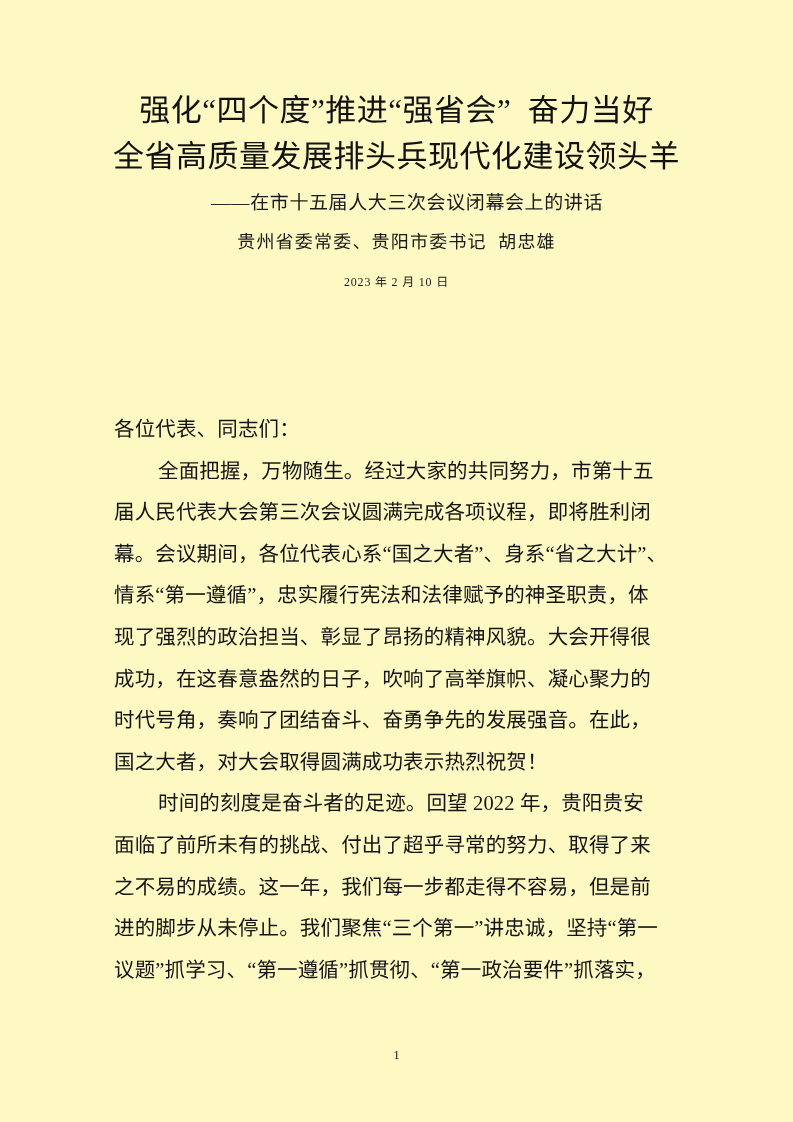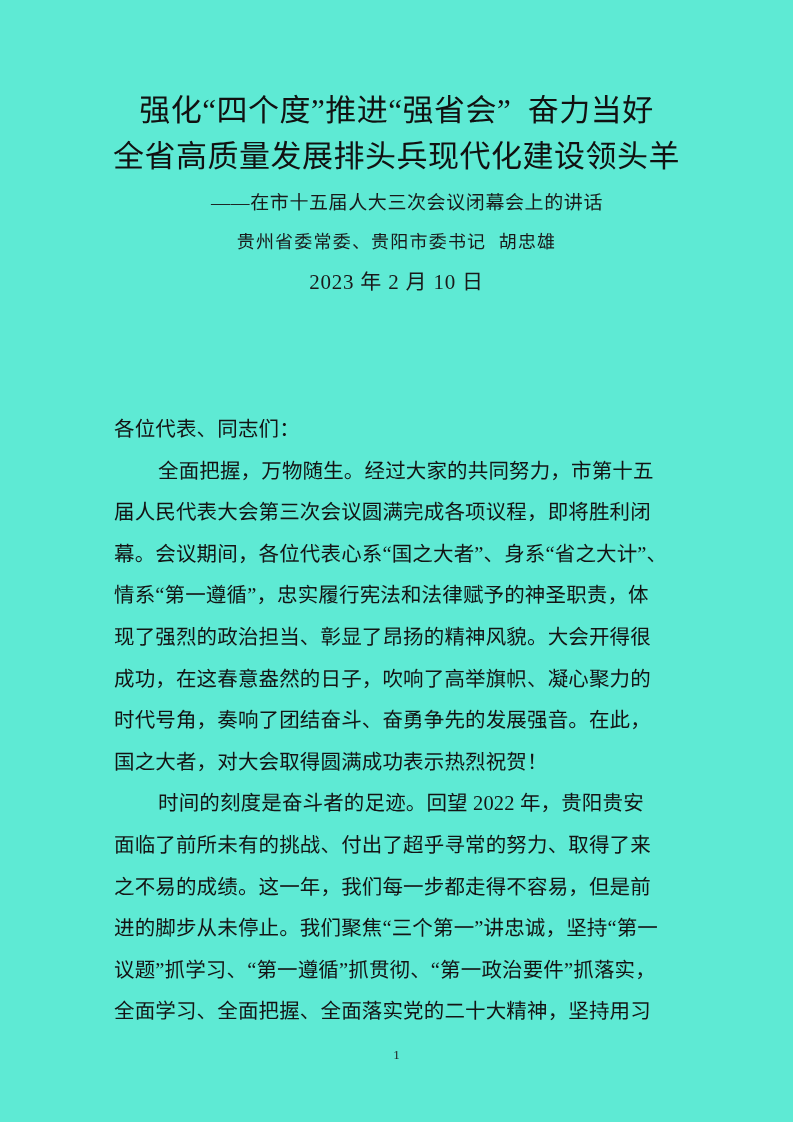--- a/index.html
+++ b/index.html
@@ -7,21 +7,21 @@
     margin: 0;
     padding: 0;
     background: #ffffff;
   }
 
   .page {
     position: relative;
     width: 793px;
     height: 1122px;
     margin: 0 auto;
-    background: #5eead4;
+    background: #fef9c3;
     overflow: hidden;
     color: #000000;
     font-family: "Liberation Serif", "DejaVu Serif", serif;
     -webkit-font-smoothing: antialiased;
   }
 
   
   .title-block {
     position: absolute;
     left: 0;
@@ -45,32 +45,32 @@
     font-size: 19px;
     line-height: 30px;
     letter-spacing: 0.6px;
     white-space: pre;
     color: #1a1a1a;
     margin-left: 21px;
   }
 
   .doc-byline {
     margin-top: 10px;
-    font-family: Liberation Sans, sans-serif;
+    font-family: Liberation Serif, serif;
     font-size: 18px;
     line-height: 28px;
     letter-spacing: 1.2px;
     white-space: pre;
     color: #1a1a1a;
   }
 
   .doc-date {
     margin-top: 12px;
     font-family: "Liberation Serif", "DejaVu Serif", serif;
-    font-size: 21px;
+    font-size: 12px;
     line-height: 28px;
     letter-spacing: 0.8px;
     white-space: pre;
     color: #1a1a1a;
   }
 
   
   .body-block {
     position: absolute;
     left: 114px;
@@ -134,19 +134,18 @@
     <div class="body-line">时代号角，奏响了团结奋斗、奋勇争先的发展强音。在此，</div>
     <div class="body-line">国之大者，对大会取得圆满成功表示热烈祝贺！</div>
 
     <div class="para-gap"></div>
 
     <div class="body-line indent">时间的刻度是奋斗者的足迹。回望 2022 年，贵阳贵安</div>
     <div class="body-line">面临了前所未有的挑战、付出了超乎寻常的努力、取得了来</div>
     <div class="body-line">之不易的成绩。这一年，我们每一步都走得不容易，但是前</div>
     <div class="body-line">进的脚步从未停止。我们聚焦“三个第一”讲忠诚，坚持“第一</div>
     <div class="body-line">议题”抓学习、“第一遵循”抓贯彻、“第一政治要件”抓落实，</div>
-    <div class="body-line">全面学习、全面把握、全面落实党的二十大精神，坚持用习</div>
 
   </div>
 
   <div class="page-number">1</div>
 
 </div>
 
 </body></html>

